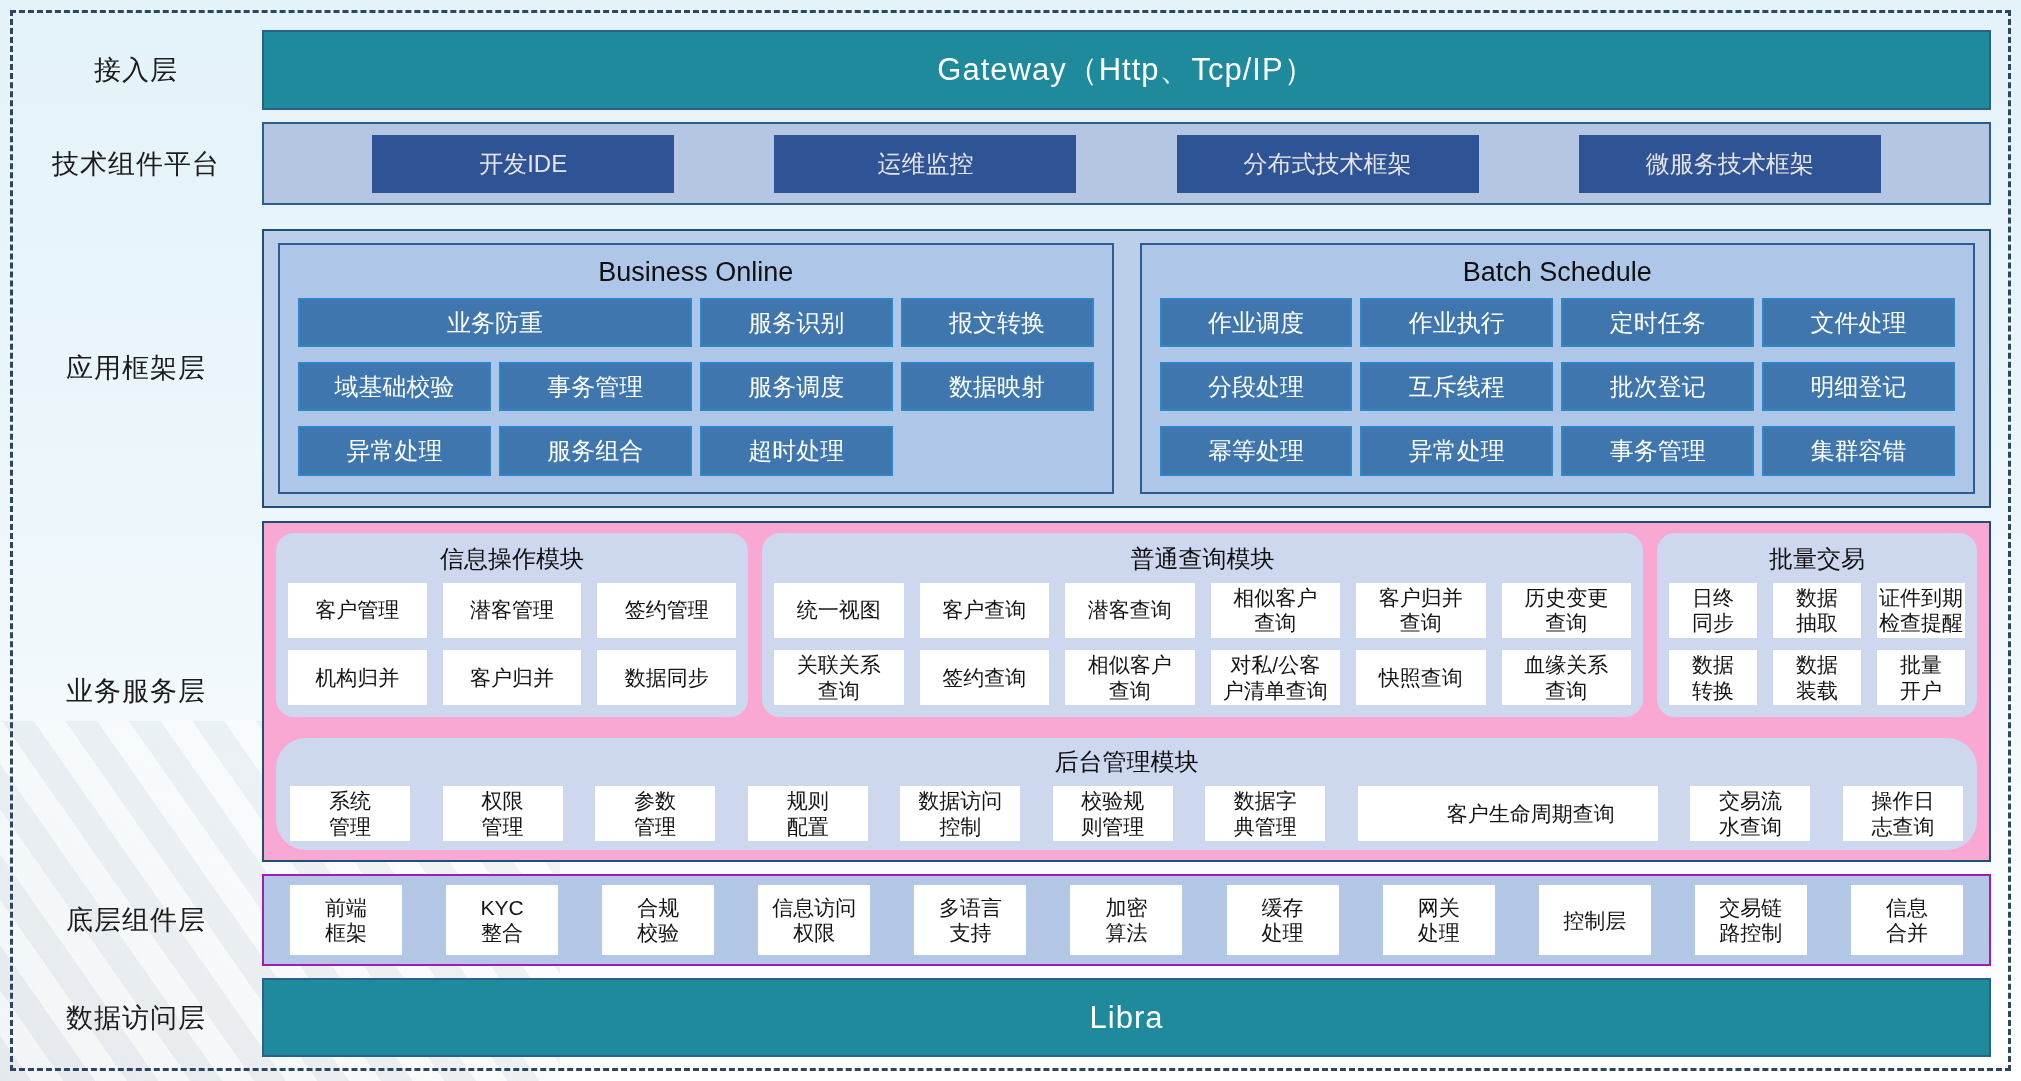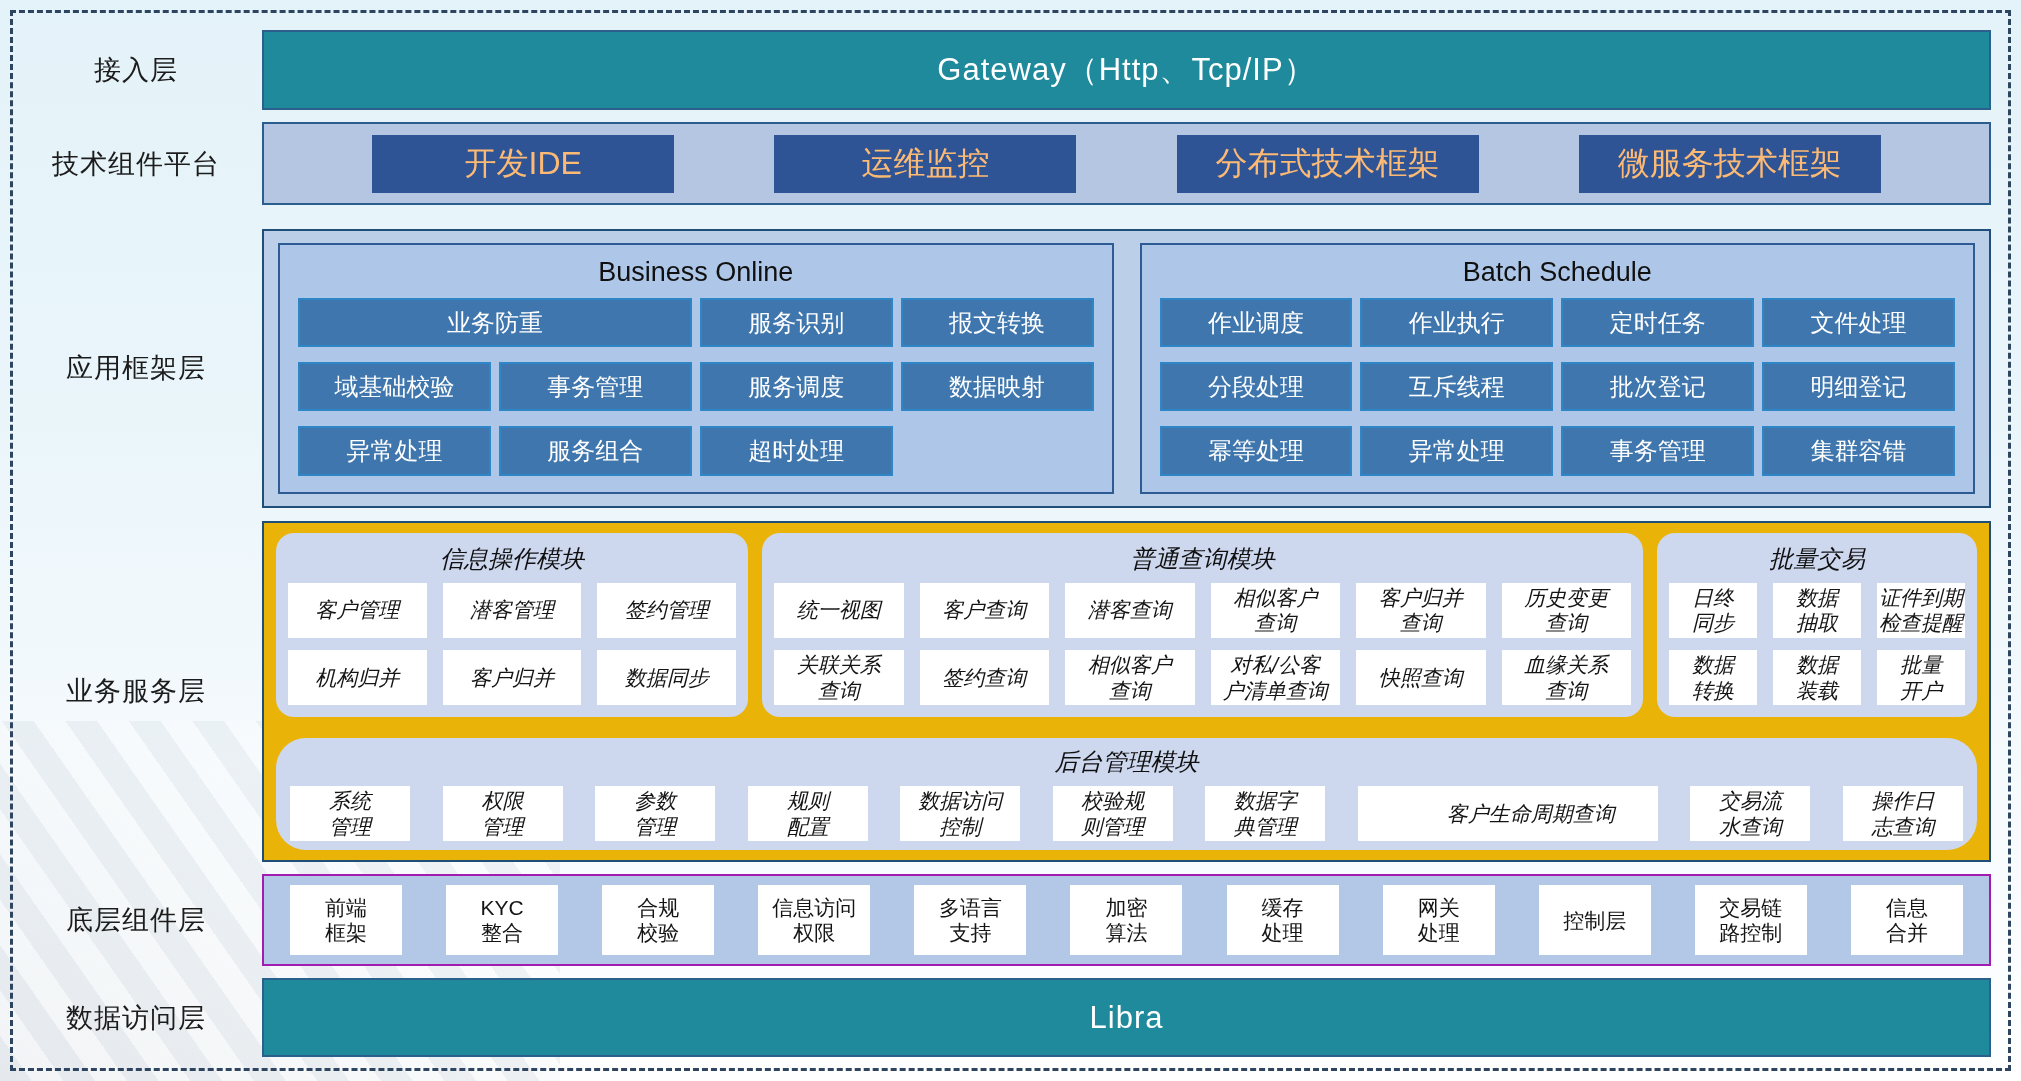--- a/index.html
+++ b/index.html
@@ -52,21 +52,21 @@
     height: 100%;
     background: #b4c6e2;
     border: 2px solid #2c5d8f;
     display: flex; align-items: center; justify-content: space-evenly;
     padding: 0 8px;
   }
   .navy-btn {
     width: 302px; height: 58px;
     background: #2f5496;
     display: flex; align-items: center; justify-content: center;
-    color: #fdba74; font-size: 32px;
+    color: #e5e5e5; font-size: 24px;
   }
 
   
   .row-app { height: 284px; margin-bottom: 13px; }
   .app-container {
     height: 100%;
     background: #bccfe9;
     border: 2px solid #1f4e79;
     padding: 12px 14px;
     display: flex; gap: 26px;
@@ -89,24 +89,24 @@
     border: 2px solid #2e86c6;
     display: flex; align-items: center; justify-content: center;
     color: #fff; font-size: 24px;
   }
   .span2 { grid-column: span 2; }
 
   
   .row-biz { height: 348px; margin-bottom: 12px; }
   .biz-container {
     height: 100%;
-    background: #eab308;
+    background: #f9a8d4;
     border: 2px solid #1f4e79;
     padding: 10px 12px;
-    display: flex; flex-direction: column; gap: 21px; font-style: italic;
+    display: flex; flex-direction: column; gap: 21px;
   }
   .panels-row { flex: 1; display: flex; gap: 14px; min-height: 0; }
   .panel {
     background: #cdd7ee; border-radius: 18px;
     padding: 2px 12px 12px;
     display: flex; flex-direction: column;
   }
   .panel-title { text-align: center; font-size: 24px; padding: 8px 0; color: #101010; }
   .panel-grid { flex: 1; display: grid; gap: 12px 16px; min-height: 0; }
   .info-panel { width: 472px; flex: 0 0 472px; }

